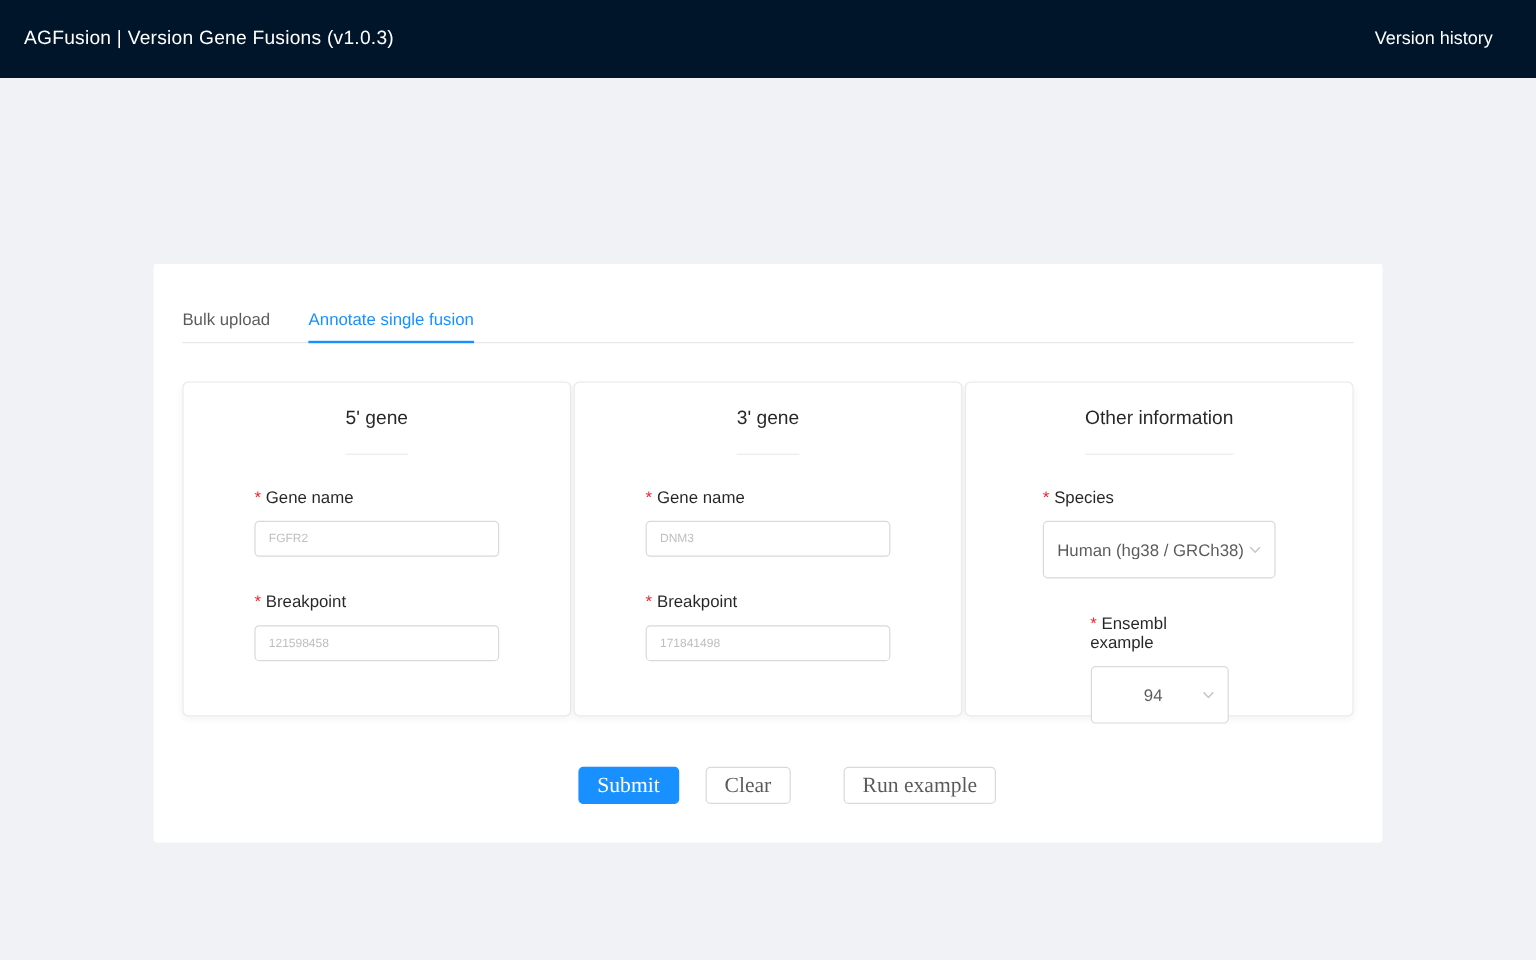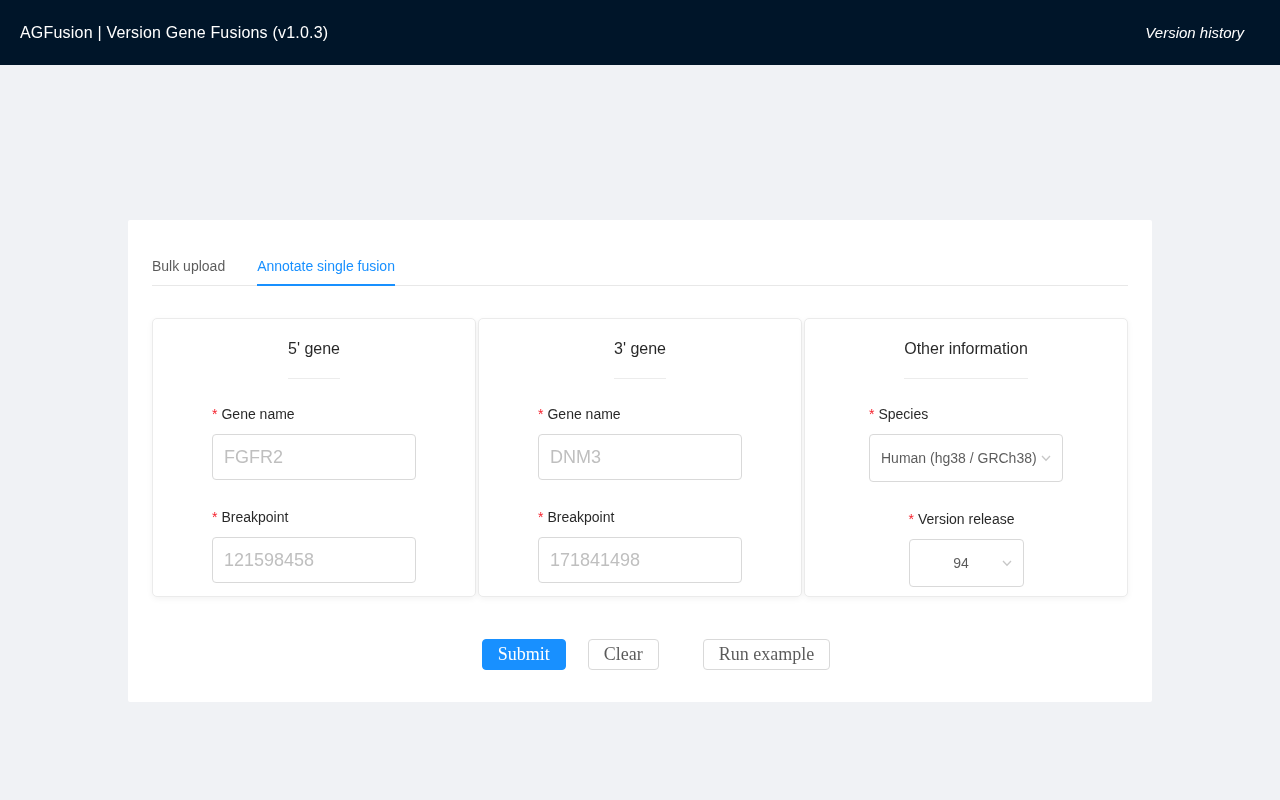--- a/index.html
+++ b/index.html
@@ -12,21 +12,21 @@
 
   
   .app-header {
     height: 65px; background: #001529;
     display: flex; align-items: center; justify-content: space-between;
     padding: 0 36px 0 20px;
   }
   .app-title {
     color: #ffffff; font-size: 16px; font-weight: 400; letter-spacing: 0.2px;
   }
-  .header-menu { display: flex; align-items: flex-start; gap: 45px; font-style: italic; }
+  .header-menu { display: flex; align-items: flex-start; gap: 45px; }
   .header-menu a {
     color: #ffffff; font-size: 15px; text-decoration: none; cursor: pointer;
     line-height: 65px; display: inline-block;
   }
 
   
   .main-card {
     width: 1024px; margin: 155px auto 0; background: #ffffff;
     border-radius: 2px; padding-bottom: 32px;
   }
@@ -64,22 +64,22 @@
 
   .form-group { margin: 27px auto 0; width: 204px; }
   .form-group + .form-group { margin-top: 29px; }
   .form-group label {
     display: block; font-size: 14px; color: rgba(0,0,0,0.85);
     line-height: 16px; margin-bottom: 12px;
   }
   .req { color: #f5222d; margin-right: 4px; font-size: 14px; }
 
   .text-input {
-    width: 100%; height: 46px; border: 1px solid #d9d9d9; border-radius: 4px;
-    padding: 0 11px; font-size: 18px; color: rgba(0,0,0,0.65);
+    width: 100%; height: 30px; border: 1px solid #d9d9d9; border-radius: 4px;
+    padding: 0 11px; font-size: 10px; color: rgba(0,0,0,0.65);
     font-family: "Liberation Sans", sans-serif; outline: none; background: #fff;
   }
   .text-input::placeholder { color: #bfbfbf; }
 
   .select-box {
     position: relative; height: 48px; border: 1px solid #d9d9d9;
     border-radius: 4px; background: #fff; cursor: pointer;
     display: flex; align-items: center;
   }
   .select-value {
@@ -173,21 +173,21 @@
         <div class="form-group group-species">
           <label><span class="req">*</span><span>Species</span></label>
           <div class="select-box">
             <span class="select-value">Human (hg38 / GRCh38)</span>
             <svg class="select-arrow" viewBox="0 0 12 12">
                 <path d="M2 4 L6 8.2 L10 4" fill="none" stroke="#c7c7c7" stroke-width="1.3"></path>
               </svg>
           </div>
         </div>
         <div class="form-group group-release">
-          <label><span class="req">*</span><span>Version release</span></label>
+          <label><span class="req">*</span><span>Ensembl example</span></label>
           <div class="select-box">
             <span class="select-value centered">94</span>
             <svg class="select-arrow" viewBox="0 0 12 12">
                 <path d="M2 4 L6 8.2 L10 4" fill="none" stroke="#c7c7c7" stroke-width="1.3"></path>
               </svg>
           </div>
         </div>
       </section>
 
     </div>

